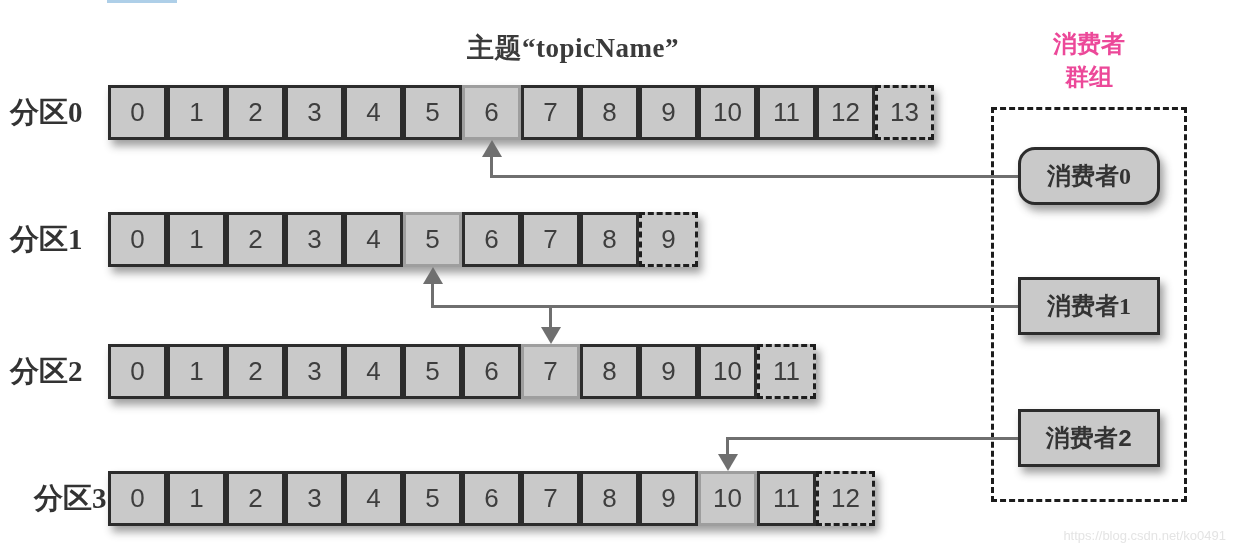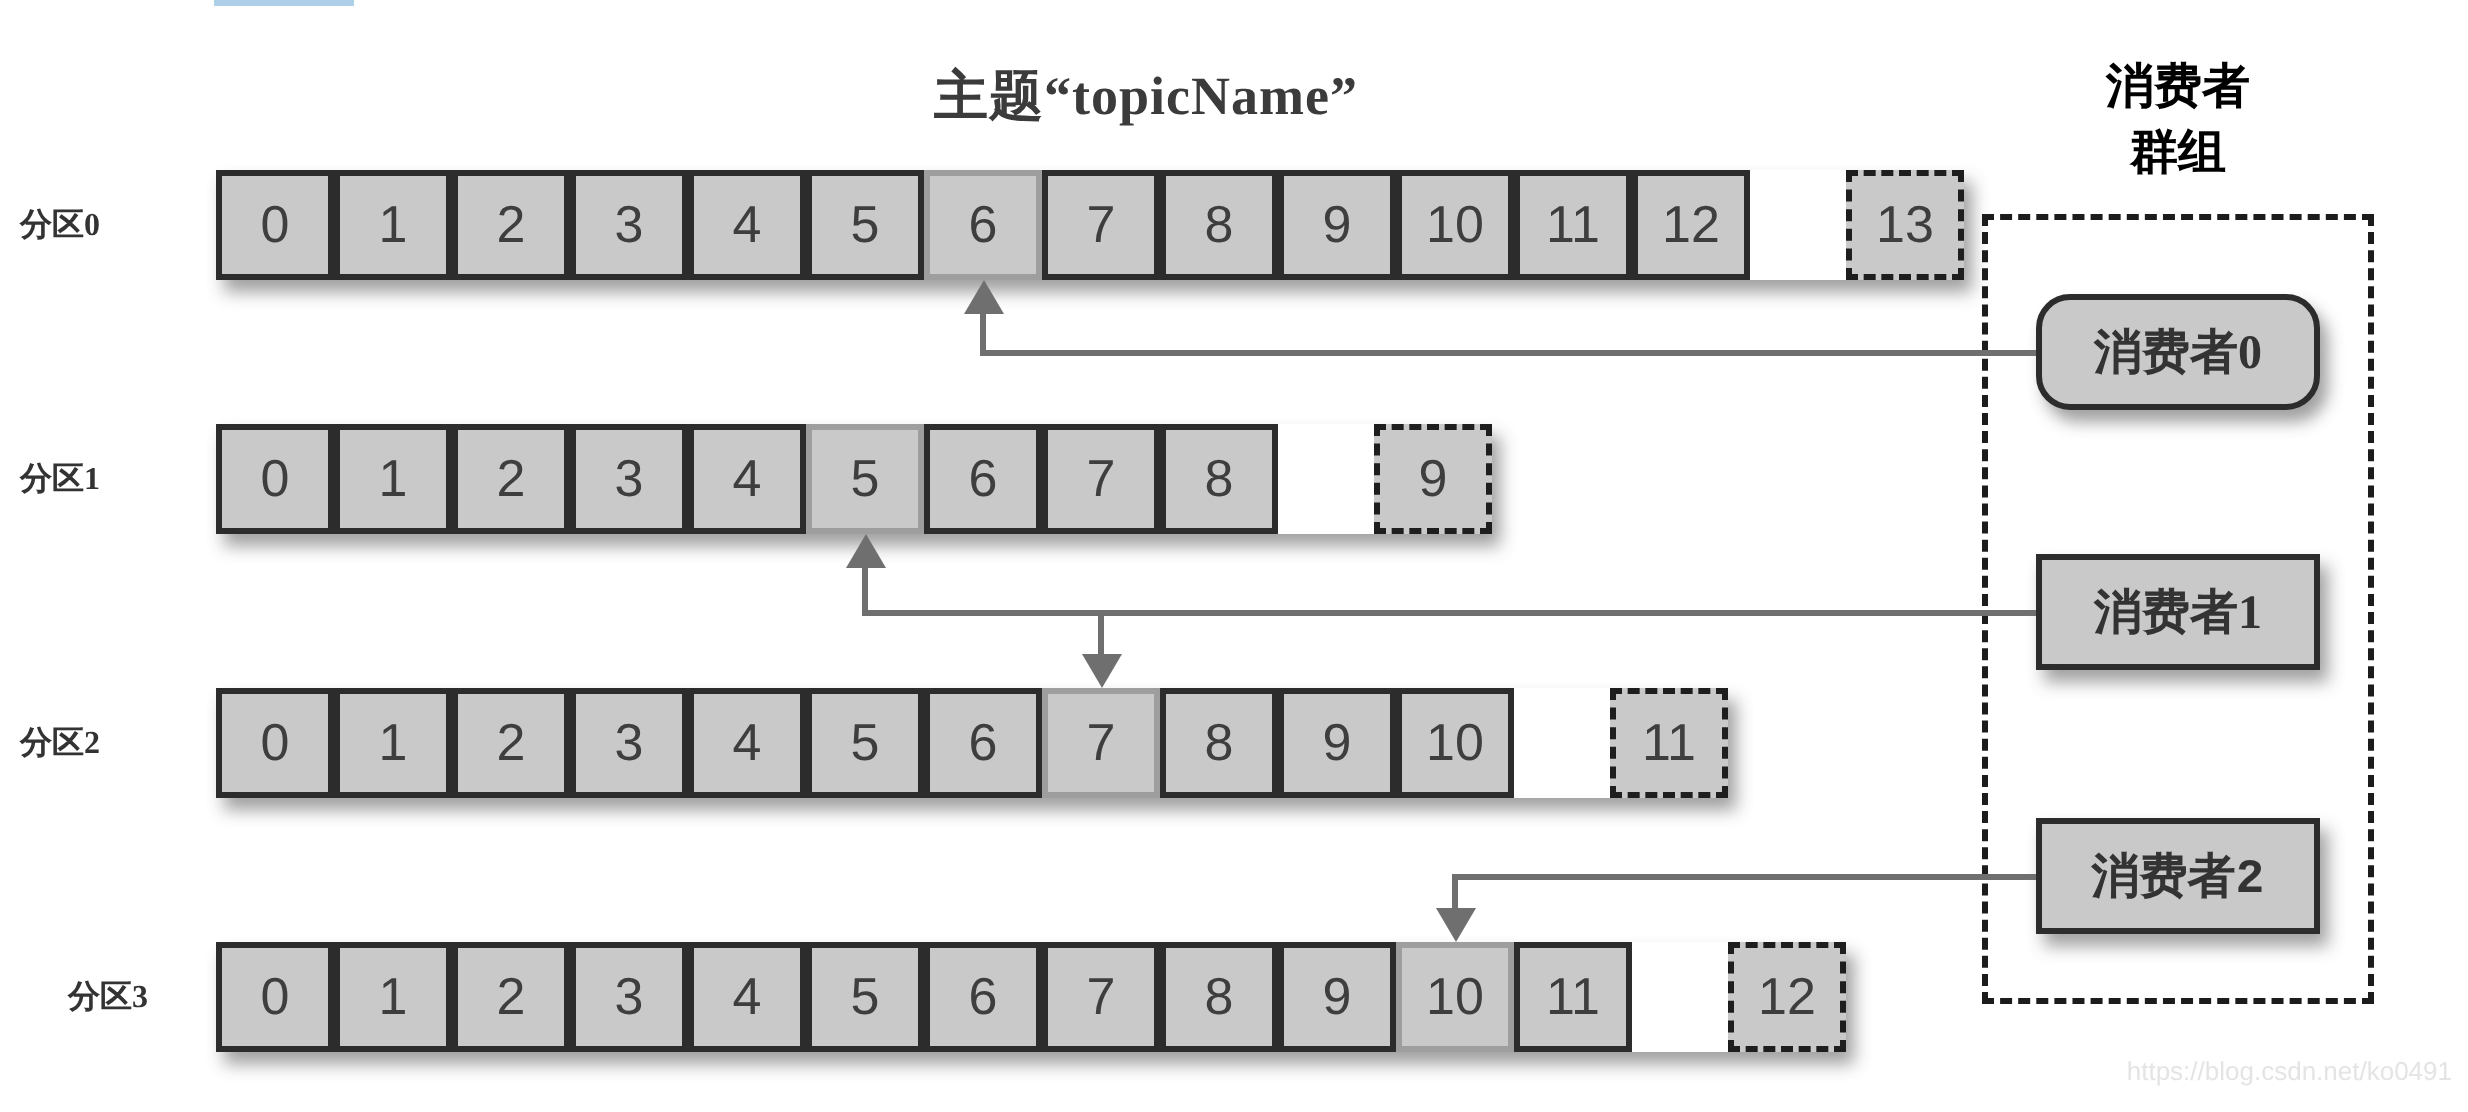--- a/index.html
+++ b/index.html
@@ -16,42 +16,42 @@
     position:relative;width:1234px;height:556px;background:#ffffff;overflow:hidden;
     font-family:"Liberation Serif",serif;color:var(--ink);
   }
   .blue-strip{position:absolute;left:107px;top:0;width:70px;height:3px;background:var(--strip);}
   .topic-title{
     position:absolute;left:413px;top:30px;width:320px;text-align:center;
     font-size:27px;font-weight:700;color:#3b3b3b;letter-spacing:.5px;
   }
   .group-title{
     position:absolute;left:1019px;top:28px;width:140px;text-align:center;
-    font-size:24px;font-weight:700;line-height:33px;color:#000000;
+    font-size:24px;font-weight:700;line-height:33px;color:#ec4899;
   }
   .group-box{
     position:absolute;left:991px;top:107px;width:196px;height:395px;
     border:3px dashed #1c1c1c;box-sizing:border-box;background:transparent;
   }
   .p-label{
     position:absolute;left:10px;transform:translateY(-50%);
-    font-size:16px;font-weight:700;color:#333;white-space:nowrap;
+    font-size:29px;font-weight:700;color:#333;white-space:nowrap;
   }
   .p-row{
     position:absolute;display:flex;
     box-shadow:4px 6px 8px rgba(45,45,45,.45);
   }
   .cell{
     width:59px;height:55px;box-sizing:border-box;flex:none;
     background:var(--cell-fill);border:3px solid var(--cell-border);
     display:flex;align-items:center;justify-content:center;
     font-family:"Liberation Sans",sans-serif;font-size:26px;color:#3e3e3e;
   }
   .cell.hl{border-color:var(--hl-border);}
-  .cell.dashed{border:3px dashed #1e1e1e;margin-left:48px;}
+  .cell.dashed{border:3px dashed #1e1e1e;}
   .consumer{
     position:absolute;left:1018px;width:142px;height:58px;box-sizing:border-box;
     background:var(--cell-fill);border:3px solid var(--cell-border);
     display:flex;align-items:center;justify-content:center;
     font-size:24px;font-weight:700;color:#333;
     box-shadow:4px 6px 8px rgba(45,45,45,.45);
   }
   .cline{position:absolute;background:var(--line);}
   .arrow{position:absolute;width:0;height:0;border-left:10px solid transparent;border-right:10px solid transparent;}
   .arrow.up{border-bottom:17px solid var(--line);}

